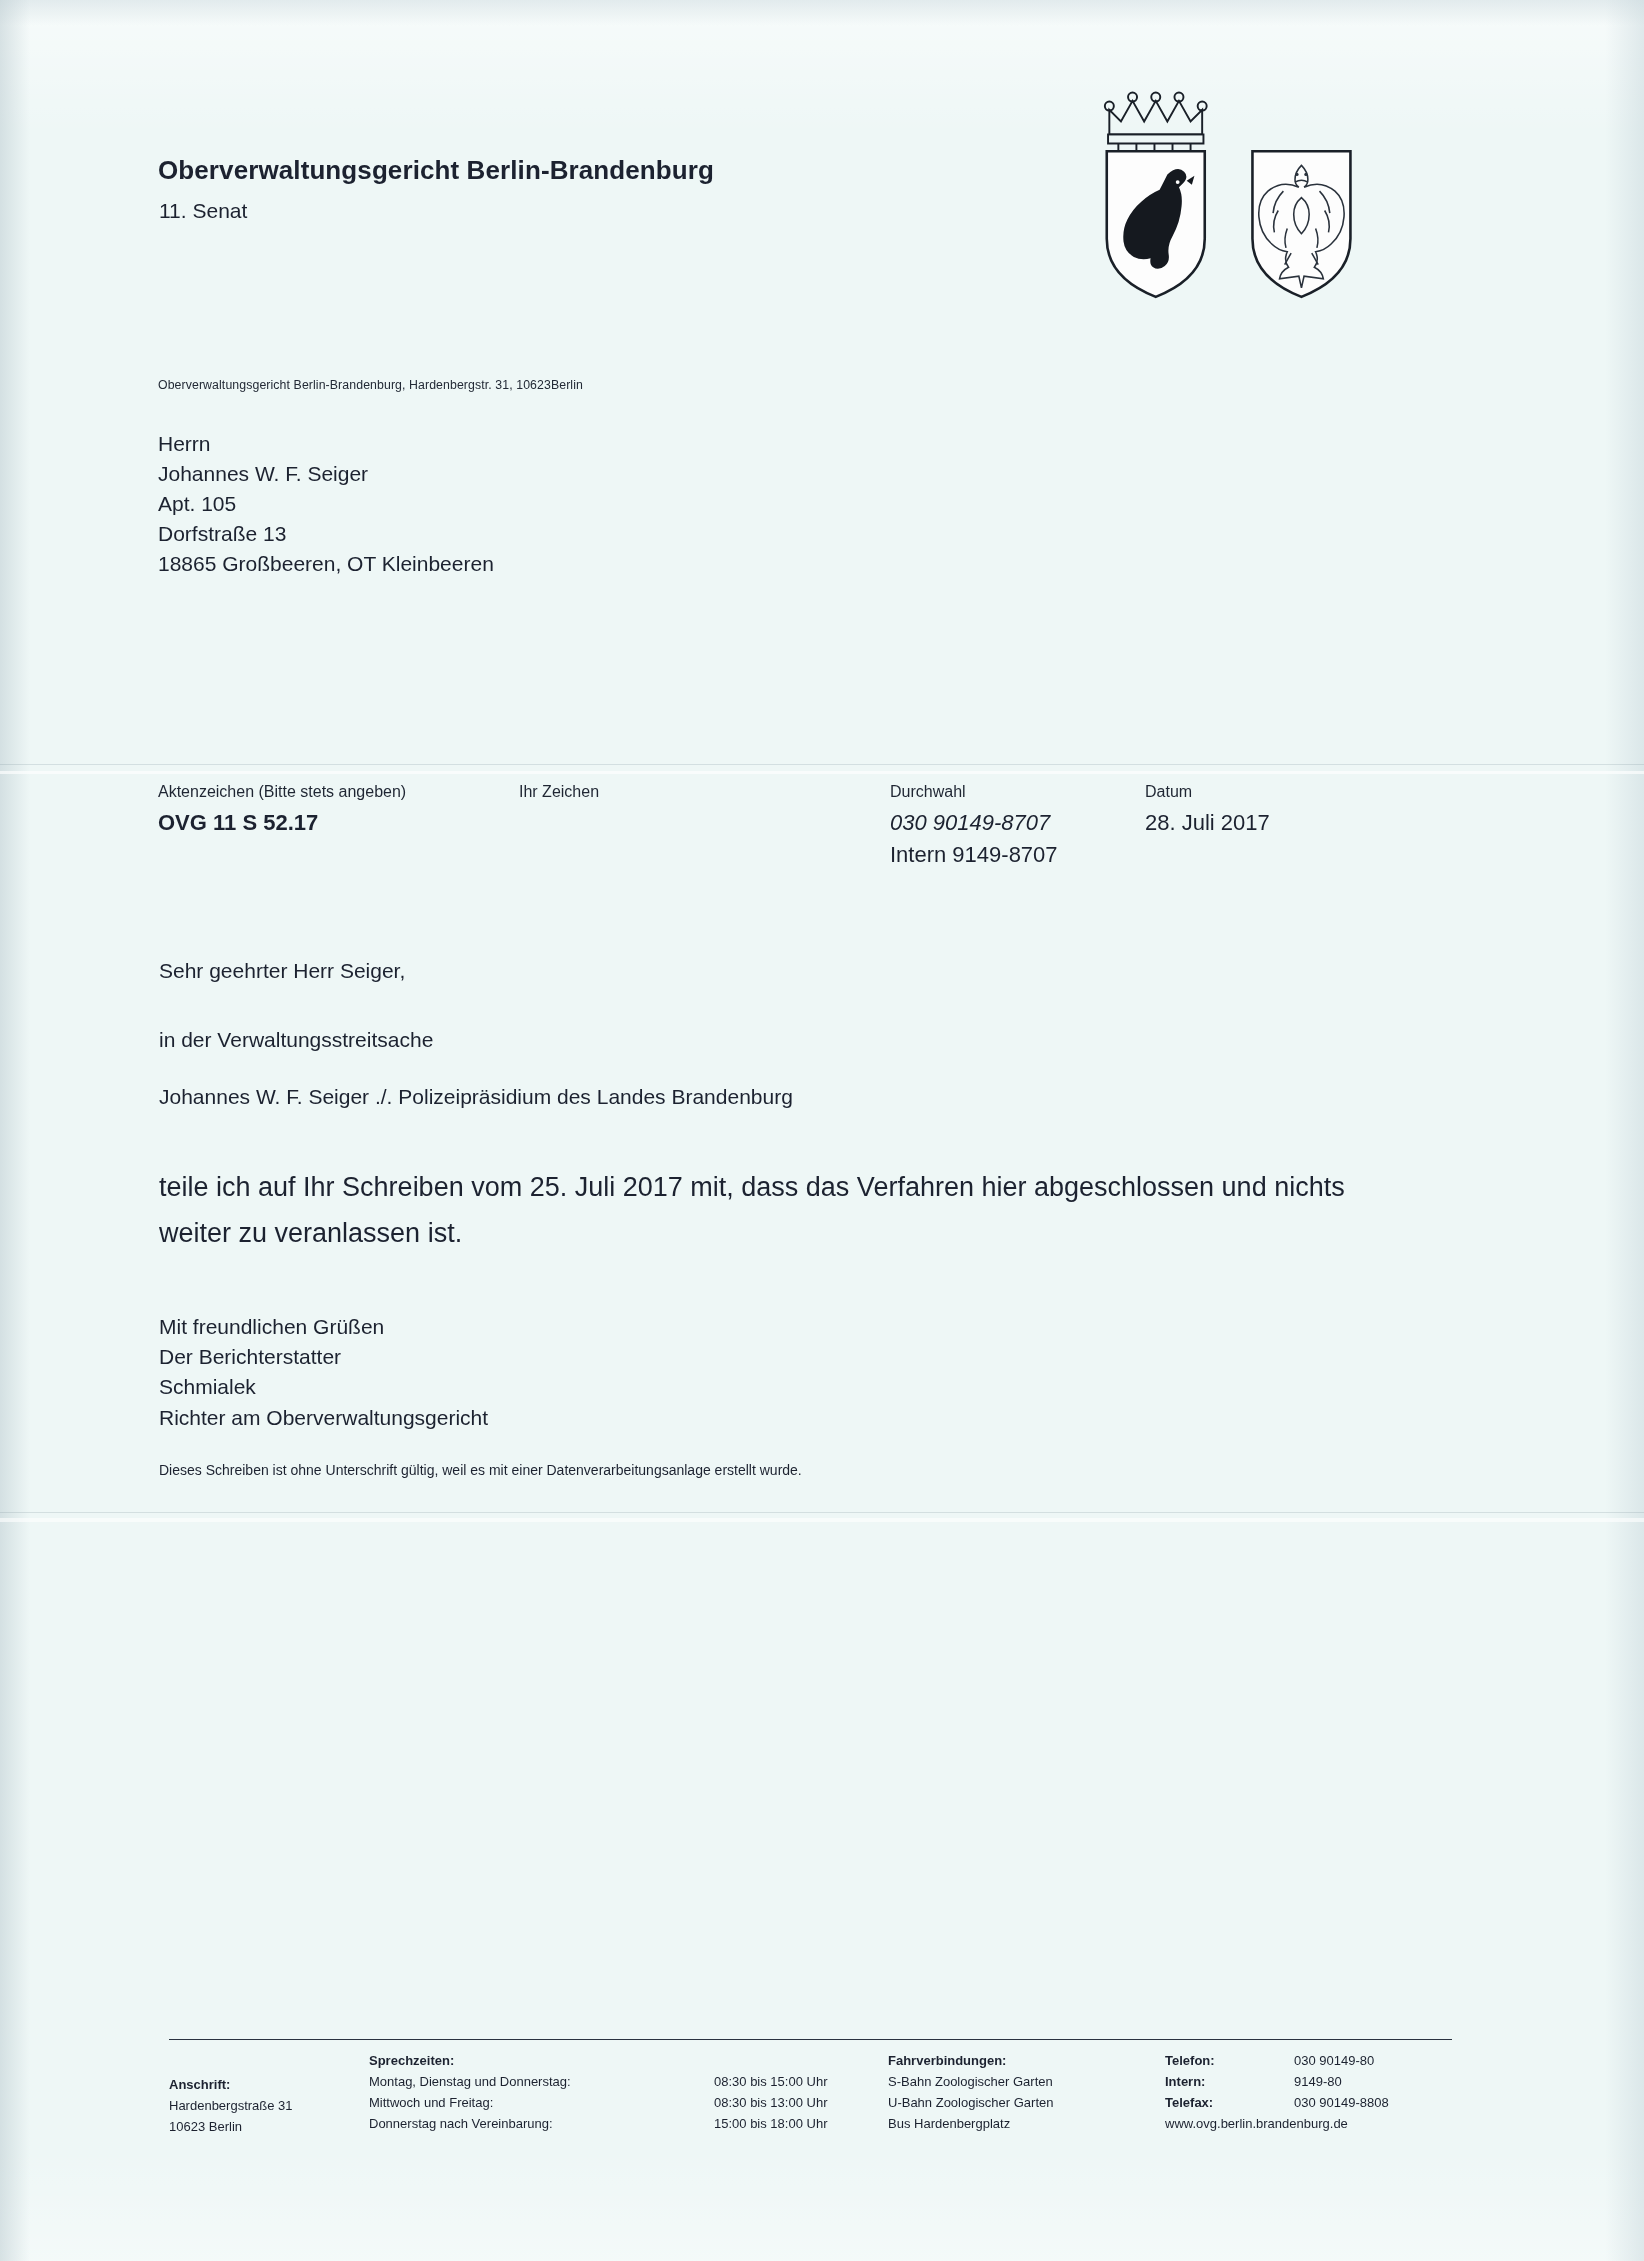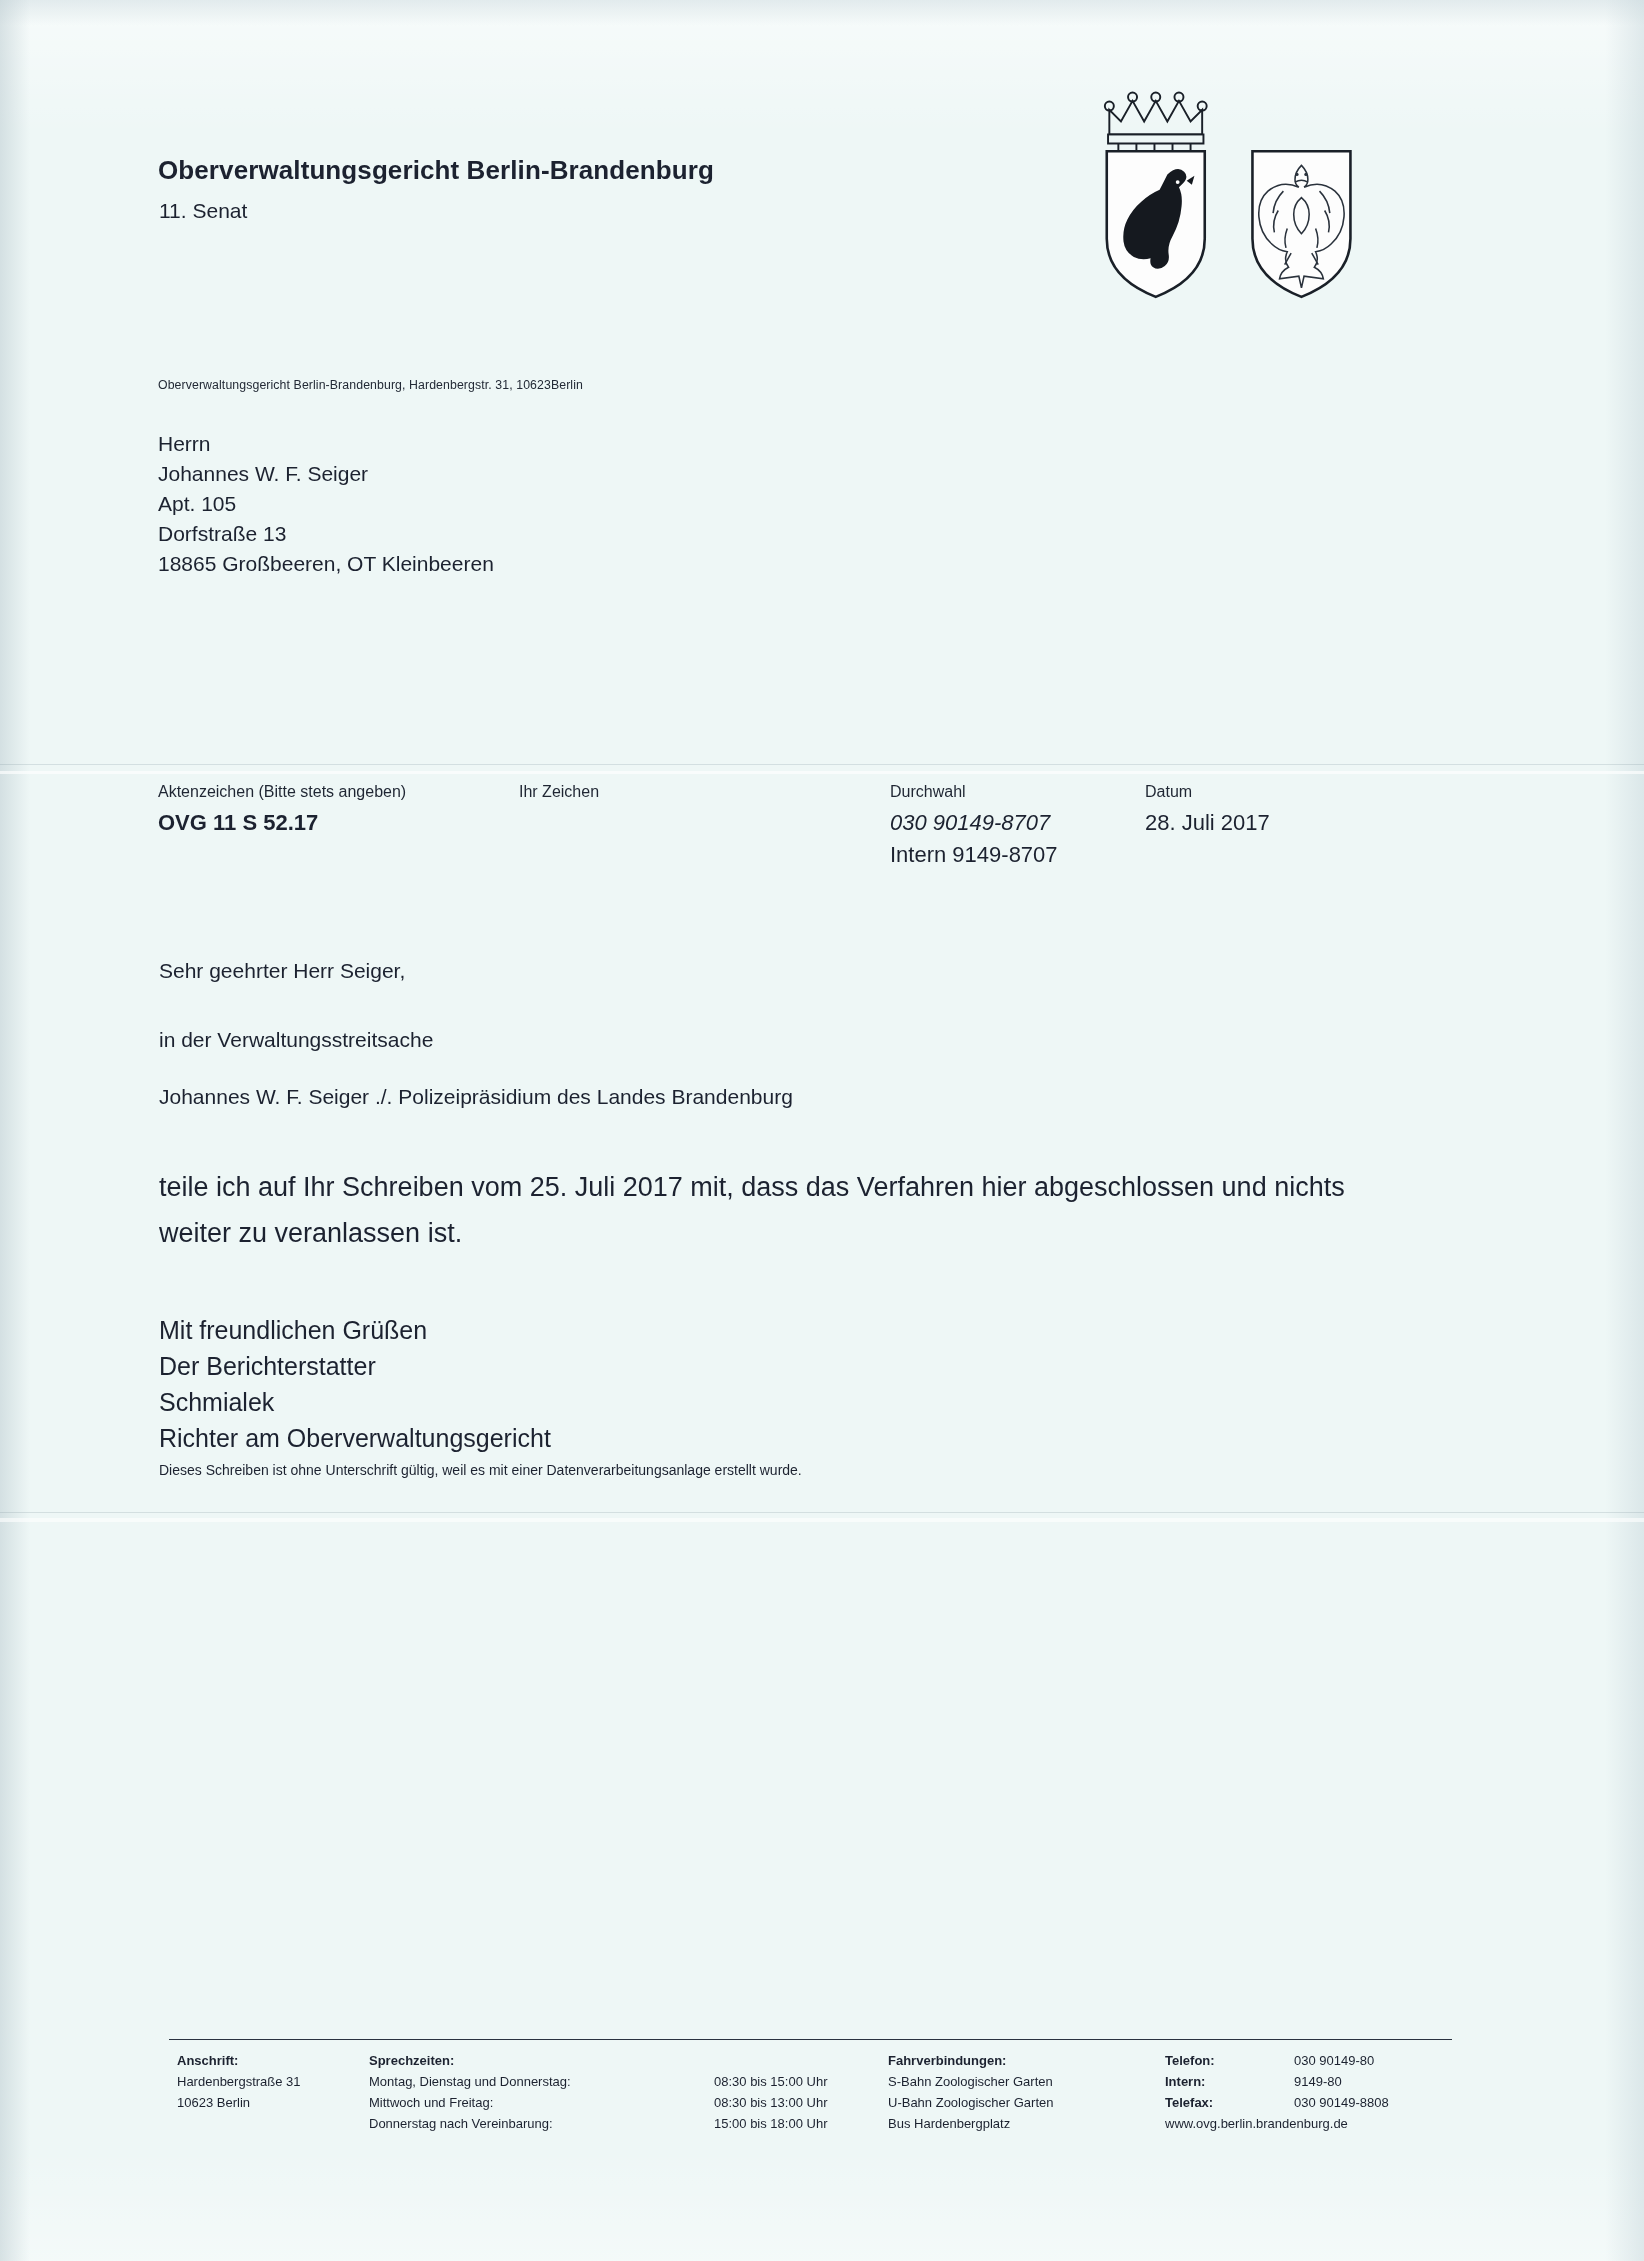--- a/index.html
+++ b/index.html
@@ -137,21 +137,21 @@
     left: 159px;
     top: 1164px;
     width: 1244px;
     font-size: 27px;
     line-height: 1.72;
   }
   .closing {
     position: absolute;
     left: 159px;
     top: 1312px;
-    font-size: 25px;
+    font-size: 21px;
     line-height: 1.44;
   }
   .footnote-sign {
     position: absolute;
     left: 159px;
     top: 1462px;
     font-size: 14px;
   }
 
   
@@ -271,21 +271,21 @@
     <div>Der Berichterstatter</div>
     <div>Schmialek</div>
     <div>Richter am Oberverwaltungsgericht</div>
   </div>
 
   <div class="footnote-sign">Dieses Schreiben ist ohne Unterschrift gültig, weil es mit einer Datenverarbeitungsanlage erstellt wurde.</div>
 
   <div class="footer-rule"></div>
   <div class="footer">
 
-    <div class="col" style="left:8px; width:193px;">
+    <div class="col" style="left:0; width:193px;margin-top:24px;">
       <div class="f-head">Anschrift:</div>
       <div>Hardenbergstraße 31</div>
       <div>10623 Berlin</div>
     </div>
 
     <div class="col" style="left:200px; width:342px;">
       <div class="f-head">Sprechzeiten:</div>
       <div>Montag, Dienstag und Donnerstag:</div>
       <div>Mittwoch und Freitag:</div>
       <div>Donnerstag nach Vereinbarung:</div>

